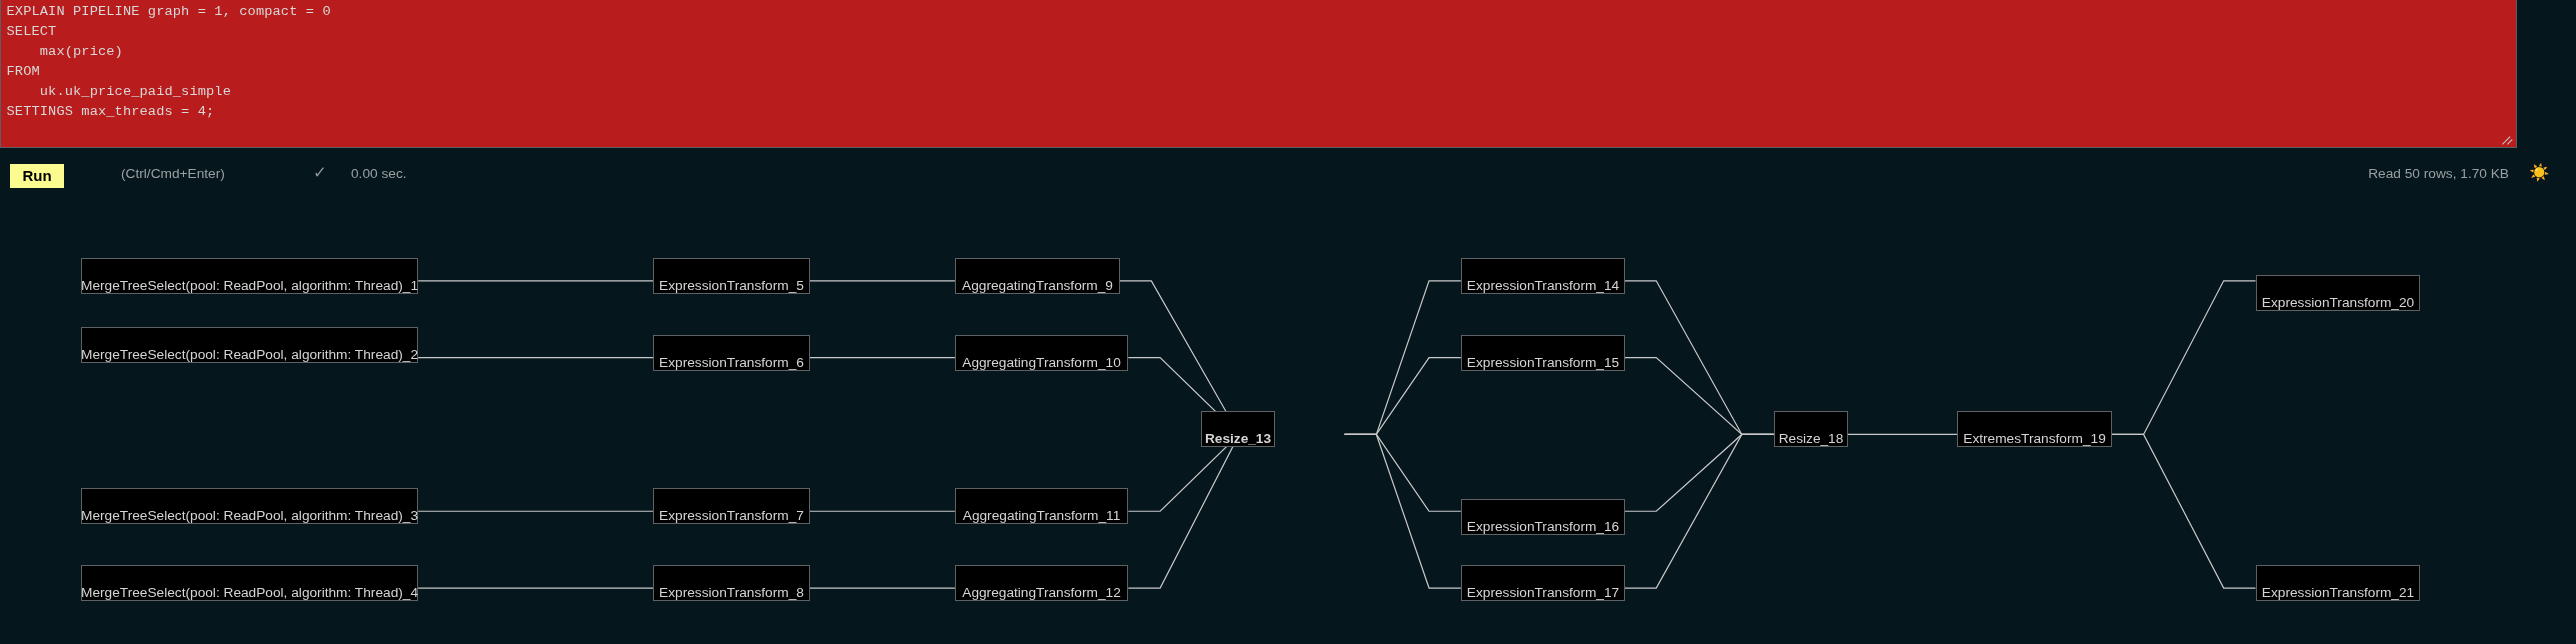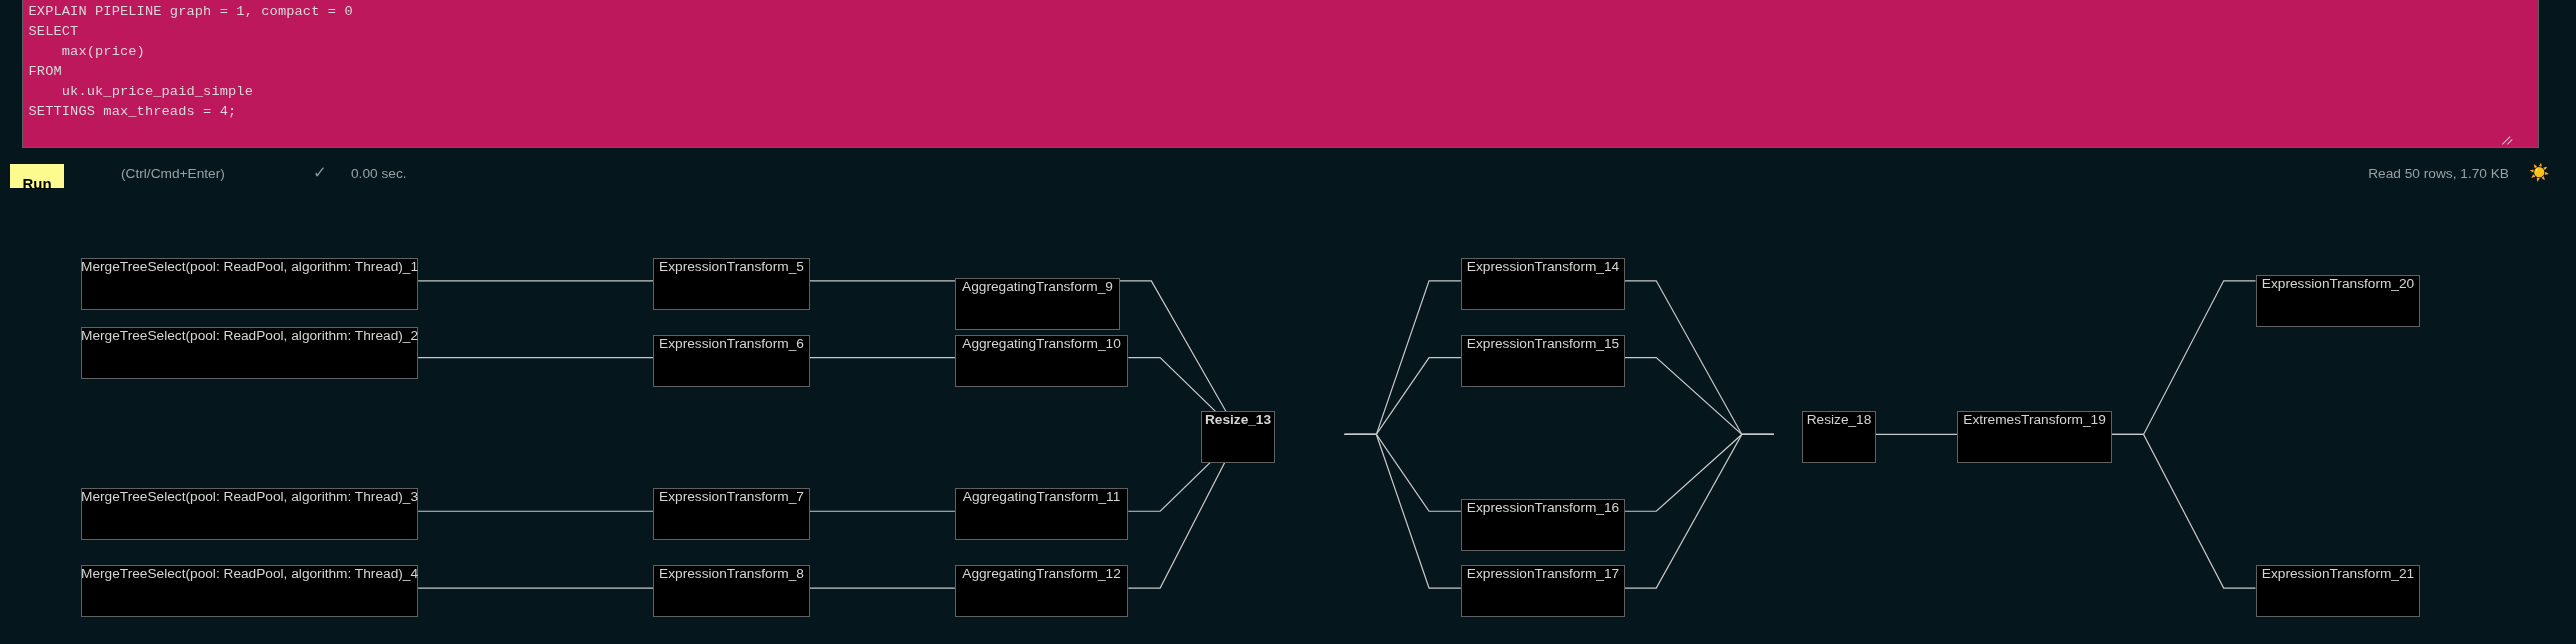--- a/index.html
+++ b/index.html
@@ -15,35 +15,34 @@
 
   
   #editor-wrap {
     position: absolute;
     left: 0px; top: 0px;
     width: 2517px; height: 148px;
   }
   #query-editor {
     box-sizing: border-box;
     width: 100%; height: 100%;
-    background: #be185d;
+    background: #b91c1c;
     color: #d8d8d8;
     border: 1.1px solid #5a5f61;
     border-left-width: 1.6px;
     border-top: none;
     outline: none;
     resize: none;
     padding: 2.2px 0 0 5.5px;
     font-family: "Liberation Mono", "DejaVu Sans Mono", monospace;
     font-size: 13.7px;
     line-height: 20px;
     white-space: pre;
     overflow: hidden;
     letter-spacing: 0.1px;
-    margin-left: 22px;
   }
   #resize-grip {
     position: absolute;
     right: 3.3px; bottom: 3.3px;
     width: 12px; height: 12px;
     pointer-events: none;
   }
   #resize-grip i {
     position: absolute;
     display: block;
@@ -66,21 +65,21 @@
     left: 10px; top: 15.4px;
     width: 54px; height: 24px;
     background: #fbfb90;
     color: #000000;
     border: none;
     font-family: "Liberation Sans", sans-serif;
     font-size: 15px;
     font-weight: bold;
     line-height: 24px;
     text-align: center;
-    padding: 8px;
+    padding: 0;
     cursor: pointer;
   }
   #hint-text {
     position: absolute;
     left: 121px; top: 16.5px;
     font-size: 13.7px;
     color: #9aa0a2;
     white-space: nowrap;
   }
   #status-check {
@@ -125,24 +124,24 @@
     width: 2576px; height: 429px;
   }
   .gnode {
     position: absolute;
     box-sizing: border-box;
     background: #000000;
     border: 1.1px solid #5e6264;
     color: #d5d5d5;
     font-size: 13.7px;
     display: flex;
-    align-items: flex-start;
+    align-items: flex-end;
     justify-content: center;
     white-space: nowrap;
-    height: 52px;
+    height: 36px;
     padding: 0 7.7px;
     cursor: pointer;
   }
 </style>
 </head>
 <body>
 
 <div id="editor-wrap">
   <textarea id="query-editor" spellcheck="false" placeholder="Enter query..." style="">EXPLAIN PIPELINE graph = 1, compact = 0
 SELECT
@@ -209,21 +208,21 @@
       </div>
       <div class="gnode" style="left: 653px; top: 120px; width: 157px;">
         <span>ExpressionTransform_6</span>
       </div>
       <div class="gnode" style="left: 653px; top: 273px; width: 157px;">
         <span>ExpressionTransform_7</span>
       </div>
       <div class="gnode" style="left: 653px; top: 350px; width: 157px;">
         <span>ExpressionTransform_8</span>
       </div>
-      <div class="gnode" style="left: 955px; top: 43px; width: 165px; margin-top: 20px;">
+      <div class="gnode" style="left: 955px; top: 43px; width: 165px;">
         <span>AggregatingTransform_9</span>
       </div>
       <div class="gnode" style="left: 955px; top: 120px; width: 173px;">
         <span>AggregatingTransform_10</span>
       </div>
       <div class="gnode" style="left: 955px; top: 273px; width: 173px;">
         <span>AggregatingTransform_11</span>
       </div>
       <div class="gnode" style="left: 955px; top: 350px; width: 173px;">
         <span>AggregatingTransform_12</span>
@@ -236,21 +235,21 @@
       </div>
       <div class="gnode" style="left: 1461px; top: 120px; width: 164px;">
         <span>ExpressionTransform_15</span>
       </div>
       <div class="gnode" style="left: 1461px; top: 284px; width: 164px;">
         <span>ExpressionTransform_16</span>
       </div>
       <div class="gnode" style="left: 1461px; top: 350px; width: 164px;">
         <span>ExpressionTransform_17</span>
       </div>
-      <div class="gnode" style="left: 1774px; top: 196px; width: 74px; margin-left: 28px;">
+      <div class="gnode" style="left: 1774px; top: 196px; width: 74px;">
         <span>Resize_18</span>
       </div>
       <div class="gnode" style="left: 1957px; top: 196px; width: 155px;">
         <span>ExtremesTransform_19</span>
       </div>
       <div class="gnode" style="left: 2256px; top: 60px; width: 164px;">
         <span>ExpressionTransform_20</span>
       </div>
       <div class="gnode" style="left: 2256px; top: 350px; width: 164px;">
         <span>ExpressionTransform_21</span>

